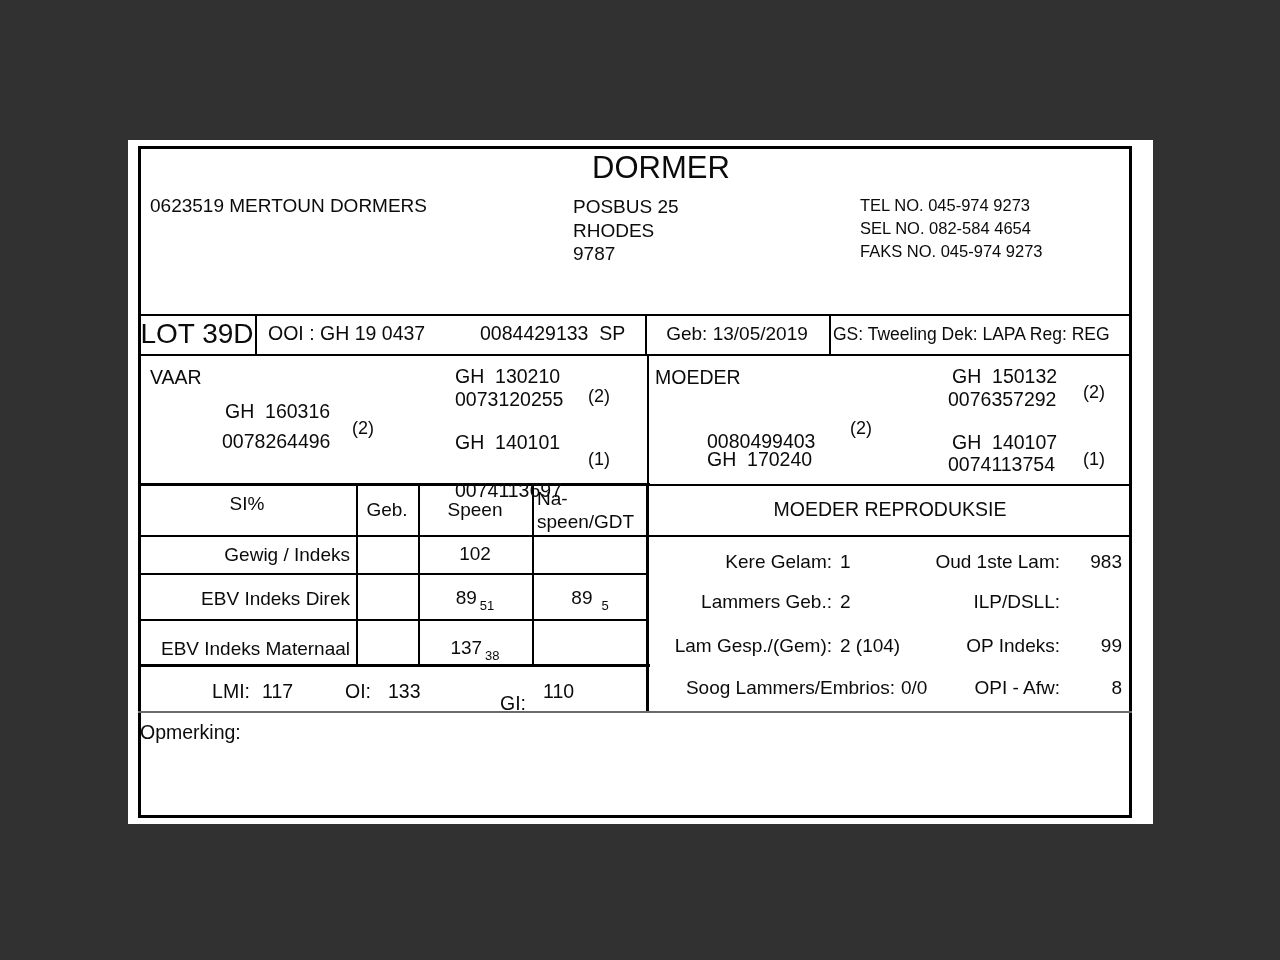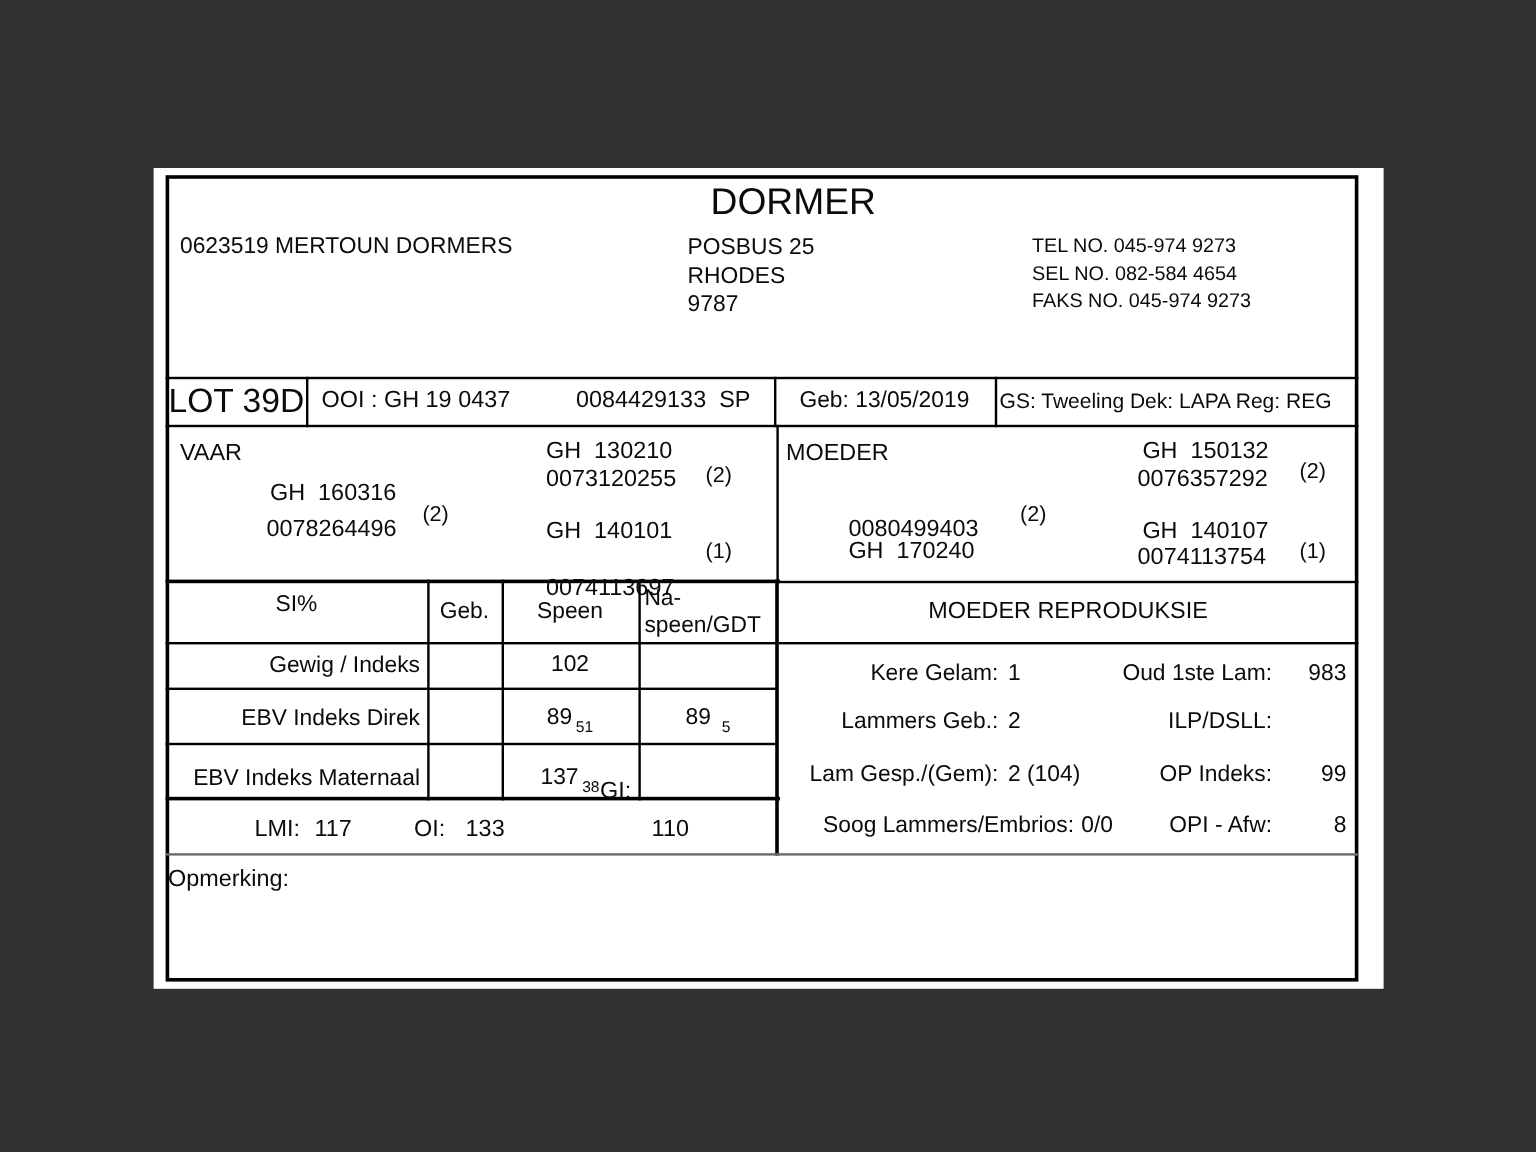--- a/index.html
+++ b/index.html
@@ -96,21 +96,21 @@
   <div class="t f19 ctr" style="left:418px;top:585px;width:114px;height:26px;"><span>89</span><span class="subnum">51</span></div>
   <div class="t f19 ctr" style="left:532px;top:585px;width:116px;height:26px;"><span>89</span><span class="subnum" style="margin-left:9px;">5</span></div>
 
   <div class="t f19 rt" style="left:138px;top:638px;width:212px;">EBV Indeks Maternaal</div>
   <div class="t f19 ctr" style="left:418px;top:635px;width:114px;height:26px;"><span>137</span><span class="subnum">38</span></div>
 
   <div class="t f195 rt" style="left:150px;top:680px;width:100px;">LMI:</div>
   <div class="t f195" style="left:262px;top:680px;">117</div>
   <div class="t f195" style="left:345px;top:680px;">OI:</div>
   <div class="t f195" style="left:388px;top:680px;">133</div>
-  <div class="t f195" style="left:500px;top:648px;">GI:</div>
+  <div class="t f195" style="left:500px;top:692px;">GI:</div>
   <div class="t f195" style="left:543px;top:680px;">110</div>
 
   <div class="t f195 ctr" style="left:648px;top:487px;width:484px;height:44px;">MOEDER REPRODUKSIE</div>
 
   <div class="t f19 rt" style="left:650px;top:551px;width:182px;">Kere Gelam:</div>
   <div class="t f19" style="left:840px;top:551px;">1</div>
   <div class="t f19 rt" style="left:900px;top:551px;width:160px;">Oud 1ste Lam:</div>
   <div class="t f19 rt" style="left:1058px;top:551px;width:64px;">983</div>
 
   <div class="t f19 rt" style="left:650px;top:591px;width:182px;">Lammers Geb.:</div>

